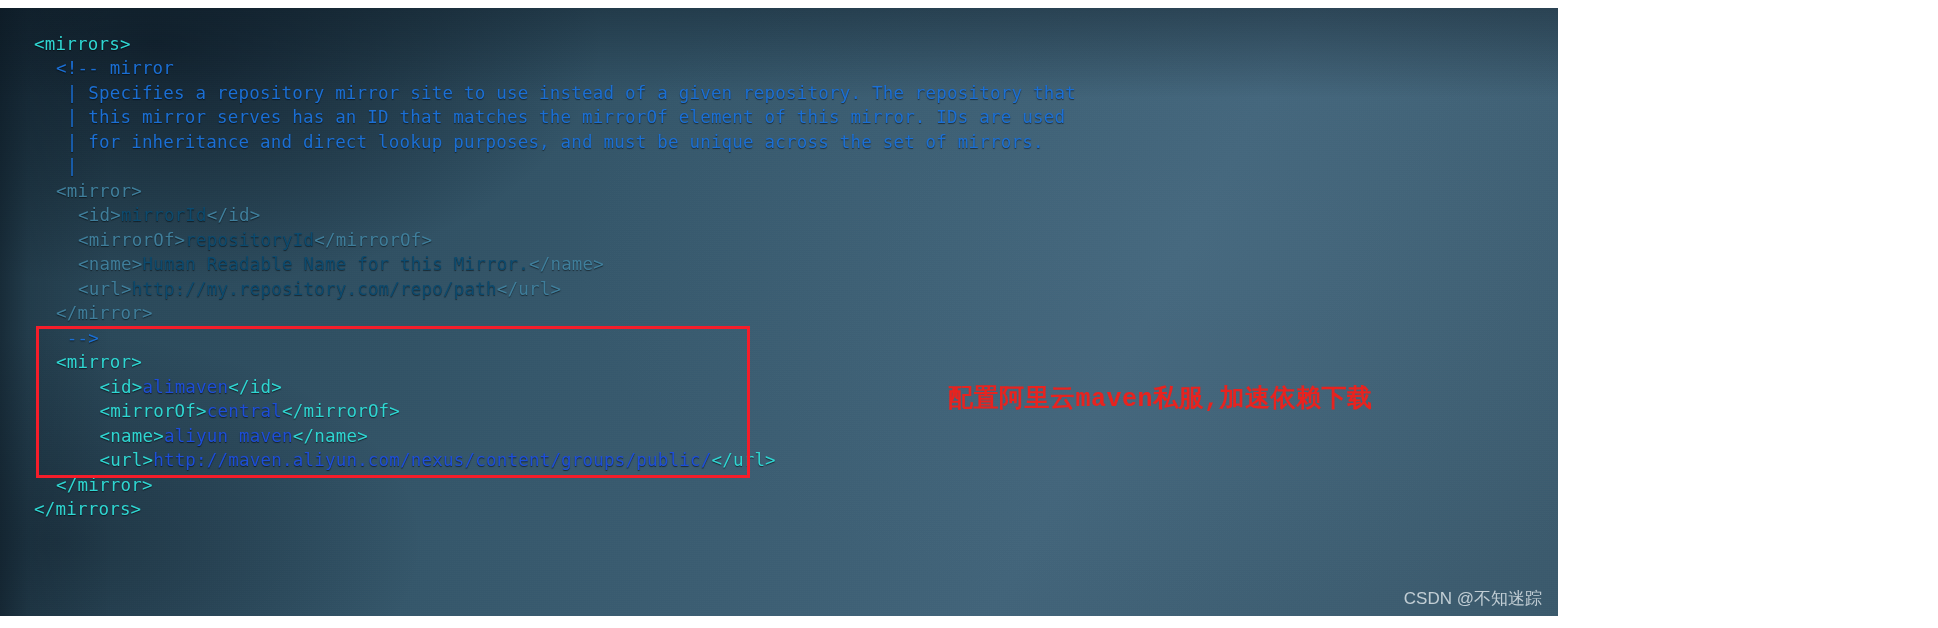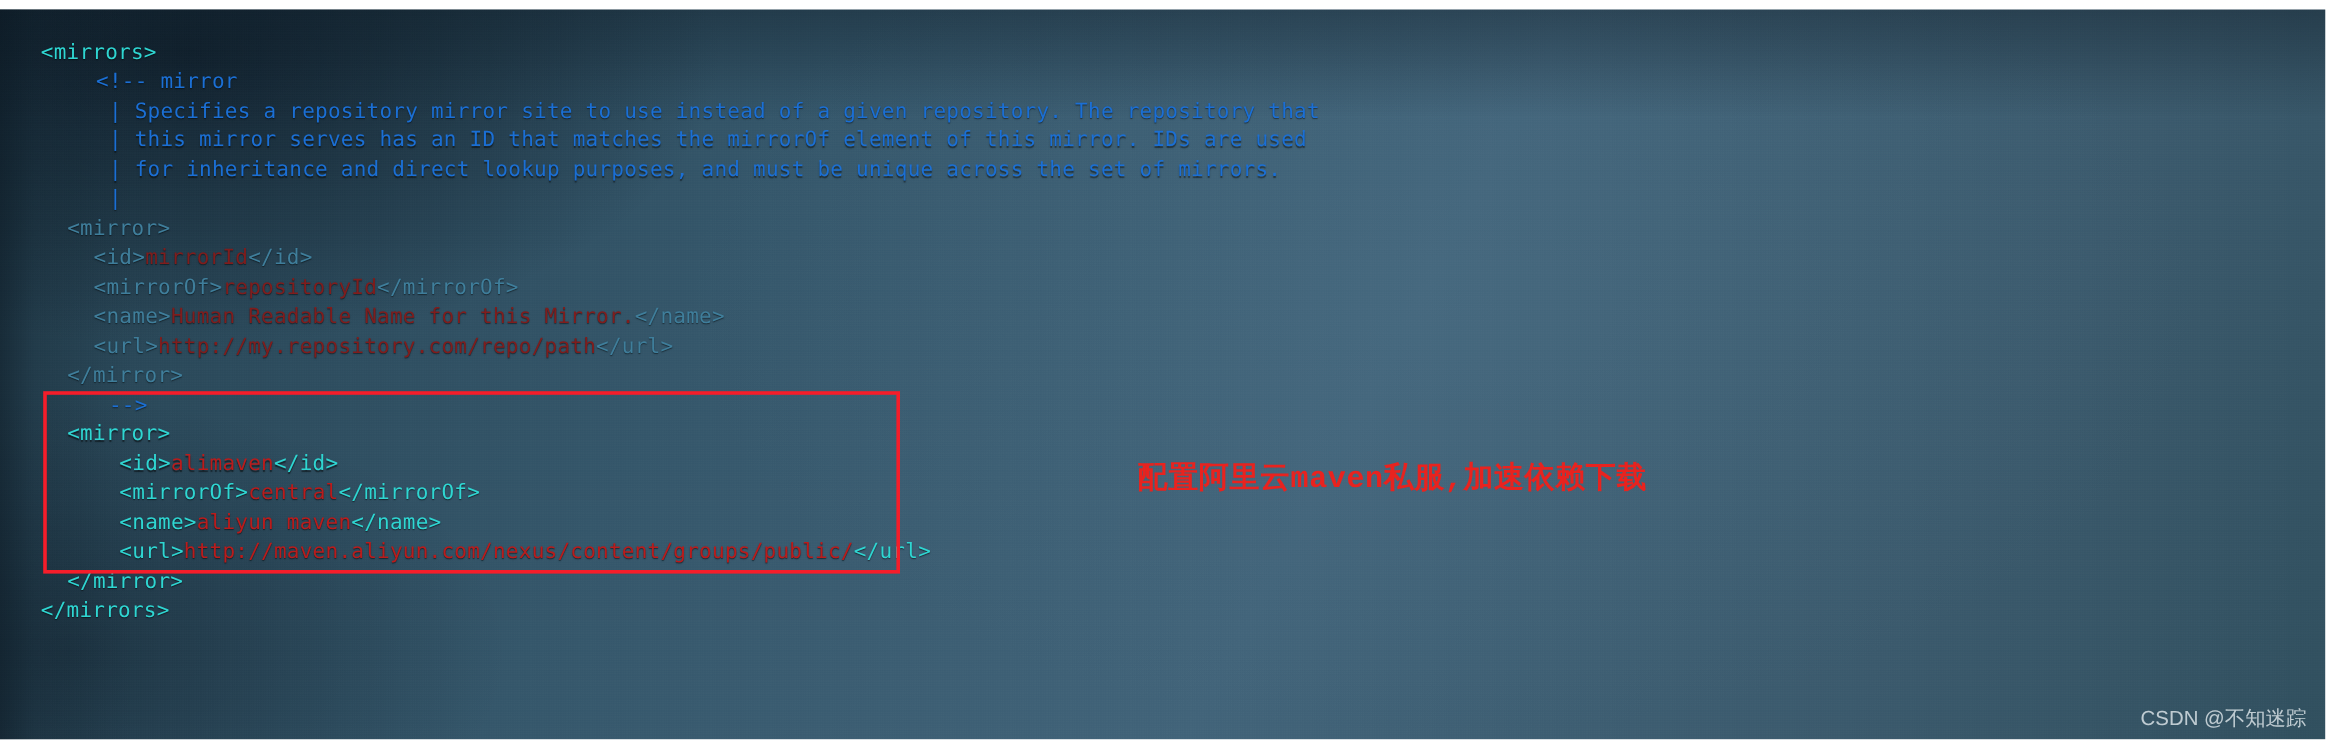--- a/index.html
+++ b/index.html
@@ -2,21 +2,21 @@
 <html><head>
 <meta charset="utf-8">
 <style>
   html, body {
     margin: 0;
     padding: 0;
     background: #ffffff;
   }
   #screen {
     position: relative;
-    width: 1938px;
+    width: 1558px;
     height: 628px;
     overflow: hidden;
     background: #ffffff;
     font-family: "DejaVu Sans Mono", "Liberation Mono", monospace;
   }
 
   
   #editor-surface {
     position: absolute;
     left: 0;
@@ -59,24 +59,24 @@
     white-space: pre;
     letter-spacing: 0.2px;
     z-index: 4;
   }
   .code-line {
     height: 24.5px;
     padding-left: 34px;
     white-space: pre;
   }
   .tag       { color: #2fd6d2; text-shadow: 0 1px 1px rgba(0,0,0,0.55); }
-  .txt       { color: #b91c1c; text-shadow: 0 1px 1px rgba(0,0,0,0.55); }
-  .cmt       { color: #1b6fd4; text-shadow: 0 1px 1px rgba(0,0,0,0.5); margin-left: 24px; }
+  .txt       { color: #1d4ed8; text-shadow: 0 1px 1px rgba(0,0,0,0.55); }
+  .cmt       { color: #1b6fd4; text-shadow: 0 1px 1px rgba(0,0,0,0.5); }
   .cmt-tag   { color: #3f7e9b; text-shadow: 0 1px 1px rgba(0,0,0,0.5); }
-  .cmt-txt   { color: #7f1d1d; text-shadow: 0 1px 1px rgba(0,0,0,0.5); }
+  .cmt-txt   { color: #0c4a6e; text-shadow: 0 1px 1px rgba(0,0,0,0.5); }
 
   
   #highlight-box {
     position: absolute;
     left: 36px;
     top: 326px;
     width: 714px;
     height: 152px;
     border: 3px solid #f51d2a;
     box-sizing: border-box;

